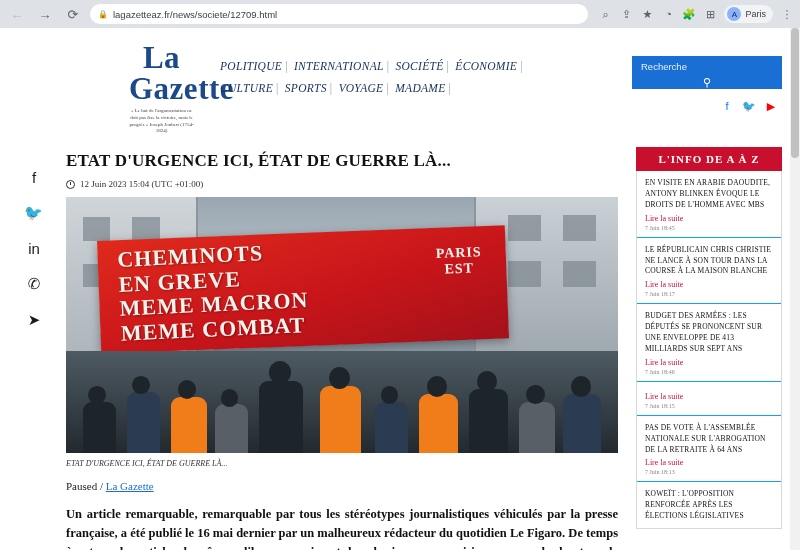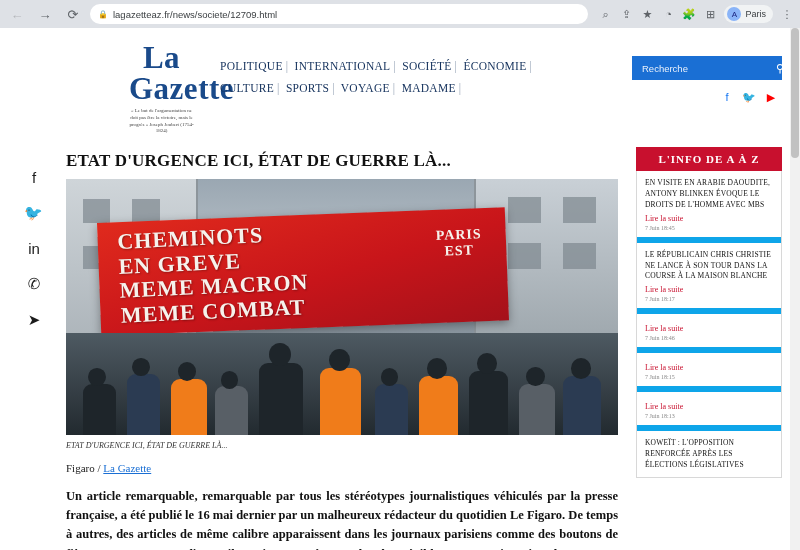--- a/index.html
+++ b/index.html
@@ -101,29 +101,30 @@
   .navzone { flex: 1 1 auto; padding-top: 14px; padding-left: 16px; }
   .navrow {
     font-family: "Liberation Serif", serif;
     font-size: 11.5px;
     color: #14315c;
     letter-spacing: 0.3px;
     line-height: 1.9;
     text-transform: uppercase;
   }
   .navrow span.sep { color: #9aa7b8; padding: 0 3px; }
-  .navrow a { color: #14315c; text-decoration: none; }
+  .navrow a { color: #14315c; text-decoration: none; font-style: italic; }
 
   .header-right { width: 150px; flex: 0 0 auto; padding-top: 14px; }
   .searchbox {
     display: flex; align-items: center;
     background: #1a6fd4;
-    height: 24px;
+    height: 33px;
     padding: 0 8px;
     color: #fff;
+    flex-direction: column;
   }
   .searchbox input {
     flex: 1 1 auto;
     border: none; outline: none; background: transparent;
     color: #ffffff; font-size: 9.5px;
     font-family: "Liberation Sans", sans-serif;
   }
   .searchbox input::placeholder { color: #e8f0fb; }
   .searchbox .mag { font-size: 11px; color: #fff; }
   .social-row {
@@ -275,21 +276,21 @@
     color: #fff;
     font-family: "Liberation Serif", serif;
     font-size: 11px;
     letter-spacing: 1px;
     text-align: center;
     padding: 6px 0;
     font-weight: 700;
   }
   .rail-box { border: 1px solid #d8d8d8; border-top: none; padding: 0; }
   .rail-item {
-    border-bottom: 6px solid #0ea5e9;
+    border-bottom: 1px solid #0ea5e9;
     padding: 7px 8px 6px 8px;
   }
   .rail-item:last-child { border-bottom: none; }
   .rail-item .t {
     font-family: "Liberation Serif", serif;
     font-size: 7.5px;
     line-height: 1.45;
     color: #111;
     text-transform: uppercase;
     letter-spacing: .2px;
@@ -388,20 +389,24 @@
         <span class="sh">f</span>
         <span class="sh">🐦</span>
         <span class="sh">in</span>
         <span class="sh wa">✆</span>
         <span class="sh">➤</span>
       </div>
 
       <div class="article">
         <h1 class="article-title">ETAT D'URGENCE ICI, ÉTAT DE GUERRE LÀ...</h1>
 
+        <div class="byline">
+          <span class="clock"></span>
+          <span>12 Juin 2023 15:04 (UTC +01:00)</span>
+        </div>
 
         <div class="hero">
           <div class="sky"></div>
           <div class="bldg-l"></div>
           <div class="bldg-r"></div>
           <div class="win" style="left:3%;top:8%;width:5%;height:9%;"></div>
           <div class="win" style="left:12%;top:8%;width:5%;height:9%;"></div>
           <div class="win" style="left:3%;top:26%;width:5%;height:9%;"></div>
           <div class="win" style="left:12%;top:26%;width:5%;height:9%;"></div>
           <div class="win" style="right:4%;top:7%;width:6%;height:10%;"></div>
@@ -435,49 +440,51 @@
           <div class="head dark" style="left:74.5%;bottom:24%;width:3.6%;height:8%;"></div>
           <div class="p grey" style="left:82%;width:6.5%;height:20%;"></div>
           <div class="head dark" style="left:83.3%;bottom:19%;width:3.4%;height:7.5%;"></div>
           <div class="p blue" style="left:90%;width:7%;height:23%;"></div>
           <div class="head dark" style="left:91.5%;bottom:22%;width:3.6%;height:8%;"></div>
         </div>
 
         <div class="caption">ETAT D'URGENCE ICI, ÉTAT DE GUERRE LÀ...</div>
 
         <div class="credit">
-          <span>Figaro /</span>
+          <span>Paused /</span>
           <a href="#">La Gazette</a>
         </div>
 
         <p class="body-text">Un article remarquable, remarquable par tous les stéréotypes journalistiques véhiculés par la presse française, a été publié le 16 mai dernier par un malheureux rédacteur du quotidien Le Figaro. De temps à autres, des articles de même calibre apparaissent dans les journaux parisiens comme des boutons de fièvre. On ne peut pas dire qu'il se soit surpassé. Non. Il traîne péniblement sa petite caisse de</p>
       </div>
 
       <div class="rail">
         <div class="rail-head">L'INFO DE A À Z</div>
         <div class="rail-box">
           <div class="rail-item">
             <div class="t">EN VISITE EN ARABIE DAOUDITE, ANTONY BLINKEN ÉVOQUE LE DROITS DE L'HOMME AVEC MBS</div>
             <a class="more" href="#">Lire la suite</a>
             <div class="date">7 Juin 18:45</div>
           </div>
           <div class="rail-item">
             <div class="t">LE RÉPUBLICAIN CHRIS CHRISTIE NE LANCE À SON TOUR DANS LA COURSE À LA MAISON BLANCHE</div>
             <a class="more" href="#">Lire la suite</a>
             <div class="date">7 Juin 18:17</div>
           </div>
           <div class="rail-item">
+            <div class="t">BUDGET DES ARMÉES : LES DÉPUTÉS SE PRONONCENT SUR UNE ENVELOPPE DE 413 MILLIARDS SUR SEPT ANS</div>
             <a class="more" href="#">Lire la suite</a>
             <div class="date">7 Juin 18:46</div>
           </div>
           <div class="rail-item">
             <a class="more" href="#">Lire la suite</a>
             <div class="date">7 Juin 18:15</div>
           </div>
           <div class="rail-item">
+            <div class="t">PAS DE VOTE À L'ASSEMBLÉE NATIONALE SUR L'ABROGATION DE LA RETRAITE À 64 ANS</div>
             <a class="more" href="#">Lire la suite</a>
             <div class="date">7 Juin 18:13</div>
           </div>
           <div class="rail-item">
             <div class="t">KOWEÏT : L'OPPOSITION RENFORCÉE APRÈS LES ÉLECTIONS LÉGISLATIVES</div>
 
           </div>
 
         </div>
       </div>

